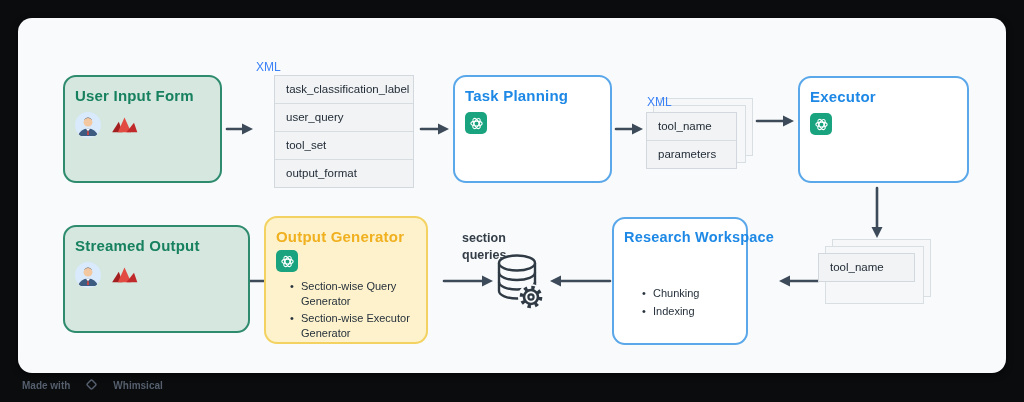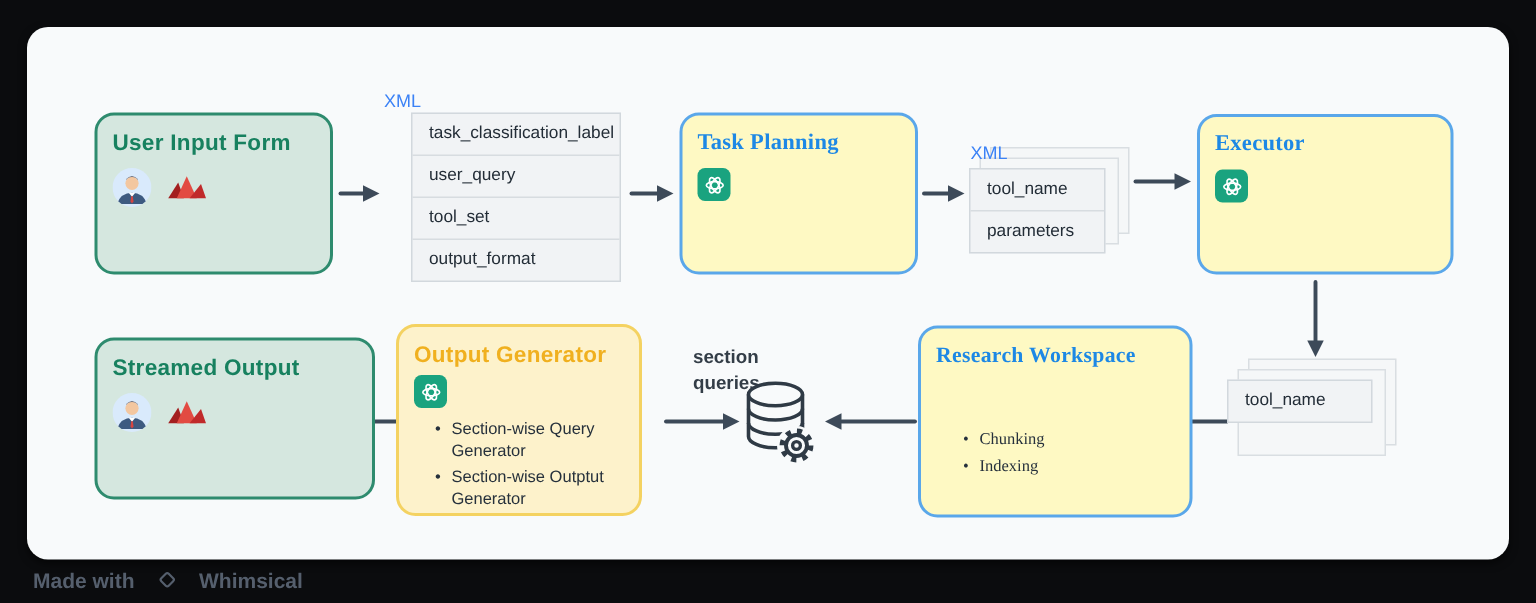--- a/index.html
+++ b/index.html
@@ -3,41 +3,41 @@
 <meta charset="utf-8">
 <style>
   html,body{margin:0;padding:0;background:#0b0c0e;}
   .stage{position:relative;width:1024px;height:402px;background:#0b0c0e;overflow:hidden;
          font-family:"Liberation Sans", sans-serif;}
   .panel{position:absolute;left:18px;top:18px;width:988px;height:355px;background:#f8fafb;
          border-radius:14px;box-shadow:0 2px 6px rgba(0,0,0,.6);}
   .box{position:absolute;border-radius:13px;border-style:solid;border-width:2px;box-sizing:border-box;
        padding:10px 10px;}
   .box-green{background:#d5e7df;border-color:#2e8b6e;}
-  .box-blue{background:#fef9c3;border-color:#5aa7ea;font-family:Liberation Serif, serif;}
+  .box-blue{background:#ffffff;border-color:#5aa7ea;}
   .box-yellow{background:#fdf2cb;border-color:#f4d261;}
   .box-title{font-weight:bold;font-size:15px;letter-spacing:.2px;white-space:nowrap;}
   .t-green{color:#17815f;} .t-blue{color:#1d88e5;} .t-yellow{color:#f0b01f;}
   .icon-row{display:flex;align-items:center;gap:9px;margin-top:8px;}
   .openai-chip{width:22px;height:22px;border-radius:5px;background:#1aa37f;display:flex;
                align-items:center;justify-content:center;margin-top:8px;}
   .card{position:absolute;background:#f1f3f5;border:1px solid #d2d8dd;box-sizing:border-box;z-index:6;}
   .card-row{height:27px;line-height:27px;padding-left:11px;font-size:11.5px;color:#232d37;
             border-bottom:1px solid #d7dce0;white-space:nowrap;overflow:hidden;}
   .card-row:last-child{border-bottom:none;}
   .layer{position:absolute;background:#f5f7f8;border:1px solid #d9dee2;z-index:4;}
   .xml-label{position:absolute;font-size:12px;font-weight:normal;color:#3b82f6;z-index:7;}
   .bullets{list-style:none;margin:12px;padding:0;font-size:11px;color:#26313c;line-height:14.5px;}
   .bullets li{padding-left:13px;position:relative;margin-bottom:3px;}
   .bullets li::before{content:"•";position:absolute;left:2px;}
   .arrow-svg{position:absolute;left:0;top:0;width:1024px;height:402px;z-index:5;pointer-events:none;}
   .section-queries{position:absolute;left:447px;top:230px;font-size:12.5px;font-weight:bold;
                    color:#333d47;line-height:17px;z-index:6;margin-left:15px;}
   .watermark{position:absolute;left:22px;top:379px;display:flex;align-items:center;gap:16px;
-             font-size:14px;font-weight:bold;color:#555f6d;text-align:center;}
+             font-size:10px;font-weight:bold;color:#555f6d;text-align:center;}
   .rw-bullets{position:absolute;left:14px;bottom:10px;}
 </style>
 </head>
 <body>
 
 <div class="stage">
   <div class="panel"></div>
 
   <svg class="arrow-svg" viewBox="0 0 1024 402">
     <g stroke="#3d4a59" stroke-width="2.6" fill="#3d4a59" stroke-linecap="round">
@@ -147,21 +147,21 @@
       </svg>
     </div>
   </div>
 
   <div class="layer" style="left:832px;top:239px;width:97px;height:56px;"></div>
   <div class="layer" style="left:825px;top:246px;width:97px;height:56px;"></div>
   <div class="card" style="left:818px;top:253px;width:97px;">
     <div class="card-row">tool_name</div>
   </div>
 
-  <div class="box box-blue" style="left:612px;top:217px;width:183px;height:128px;z-index:6">
+  <div class="box box-blue" style="left:612px;top:217px;width:136px;height:128px;z-index:6">
     <div class="box-title t-blue" style="font-size:14.5px">Research Workspace</div>
     <ul class="bullets rw-bullets">
       <li>Chunking</li>
       <li>Indexing</li>
     </ul>
   </div>
 
   <div class="section-queries">
     <div>section</div>
     <div>queries</div>
@@ -188,21 +188,21 @@
     <div class="box-title t-yellow">Output Generator</div>
     <div class="openai-chip" style="margin-top:5px">
       <svg width="15" height="15" viewBox="0 0 16 16" fill="none" stroke="#ffffff" stroke-width="1.2">
         <ellipse cx="8" cy="8" rx="6" ry="2.6"></ellipse>
         <ellipse cx="8" cy="8" rx="6" ry="2.6" transform="rotate(60 8 8)"></ellipse>
         <ellipse cx="8" cy="8" rx="6" ry="2.6" transform="rotate(120 8 8)"></ellipse>
       </svg>
     </div>
     <ul class="bullets" style="margin-top:7px;width:128px;">
       <li>Section-wise Query Generator</li>
-      <li>Section-wise Outptut Generator</li>
+      <li>Section-wise Executor Generator</li>
     </ul>
   </div>
 
   <div class="box box-green" style="left:63px;top:225px;width:187px;height:108px;z-index:6">
     <div class="box-title t-green">Streamed Output</div>
     <div class="icon-row">
       <span>
         <svg width="26" height="26" viewBox="0 0 26 26">
           <defs>
               <clipPath id="avc2">

